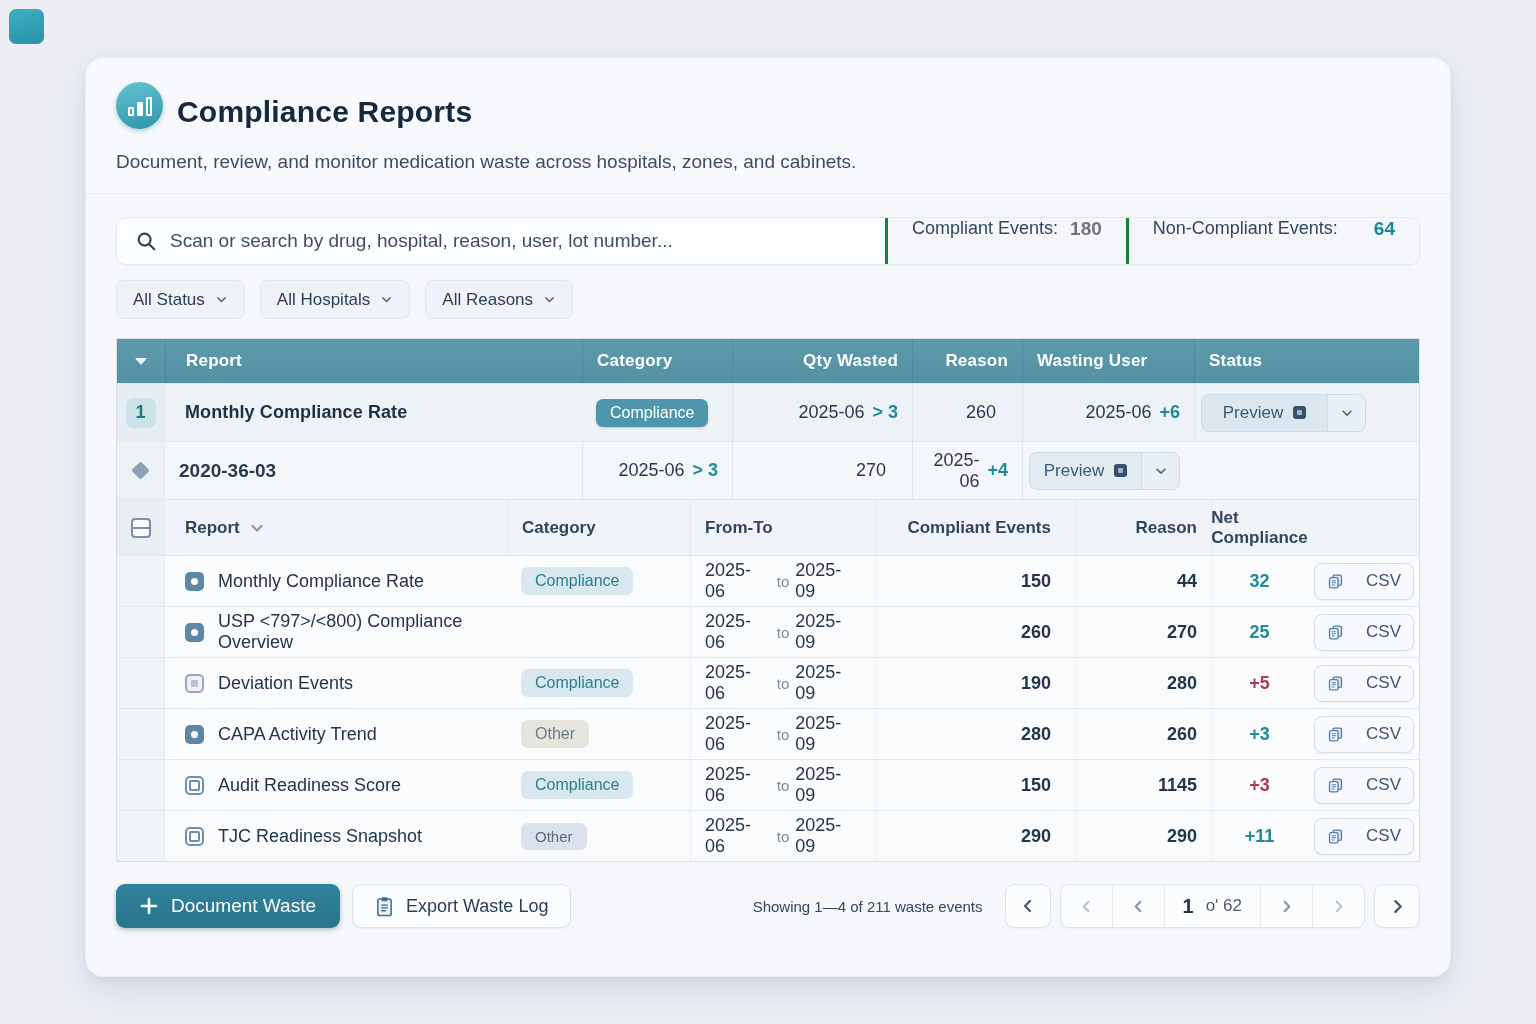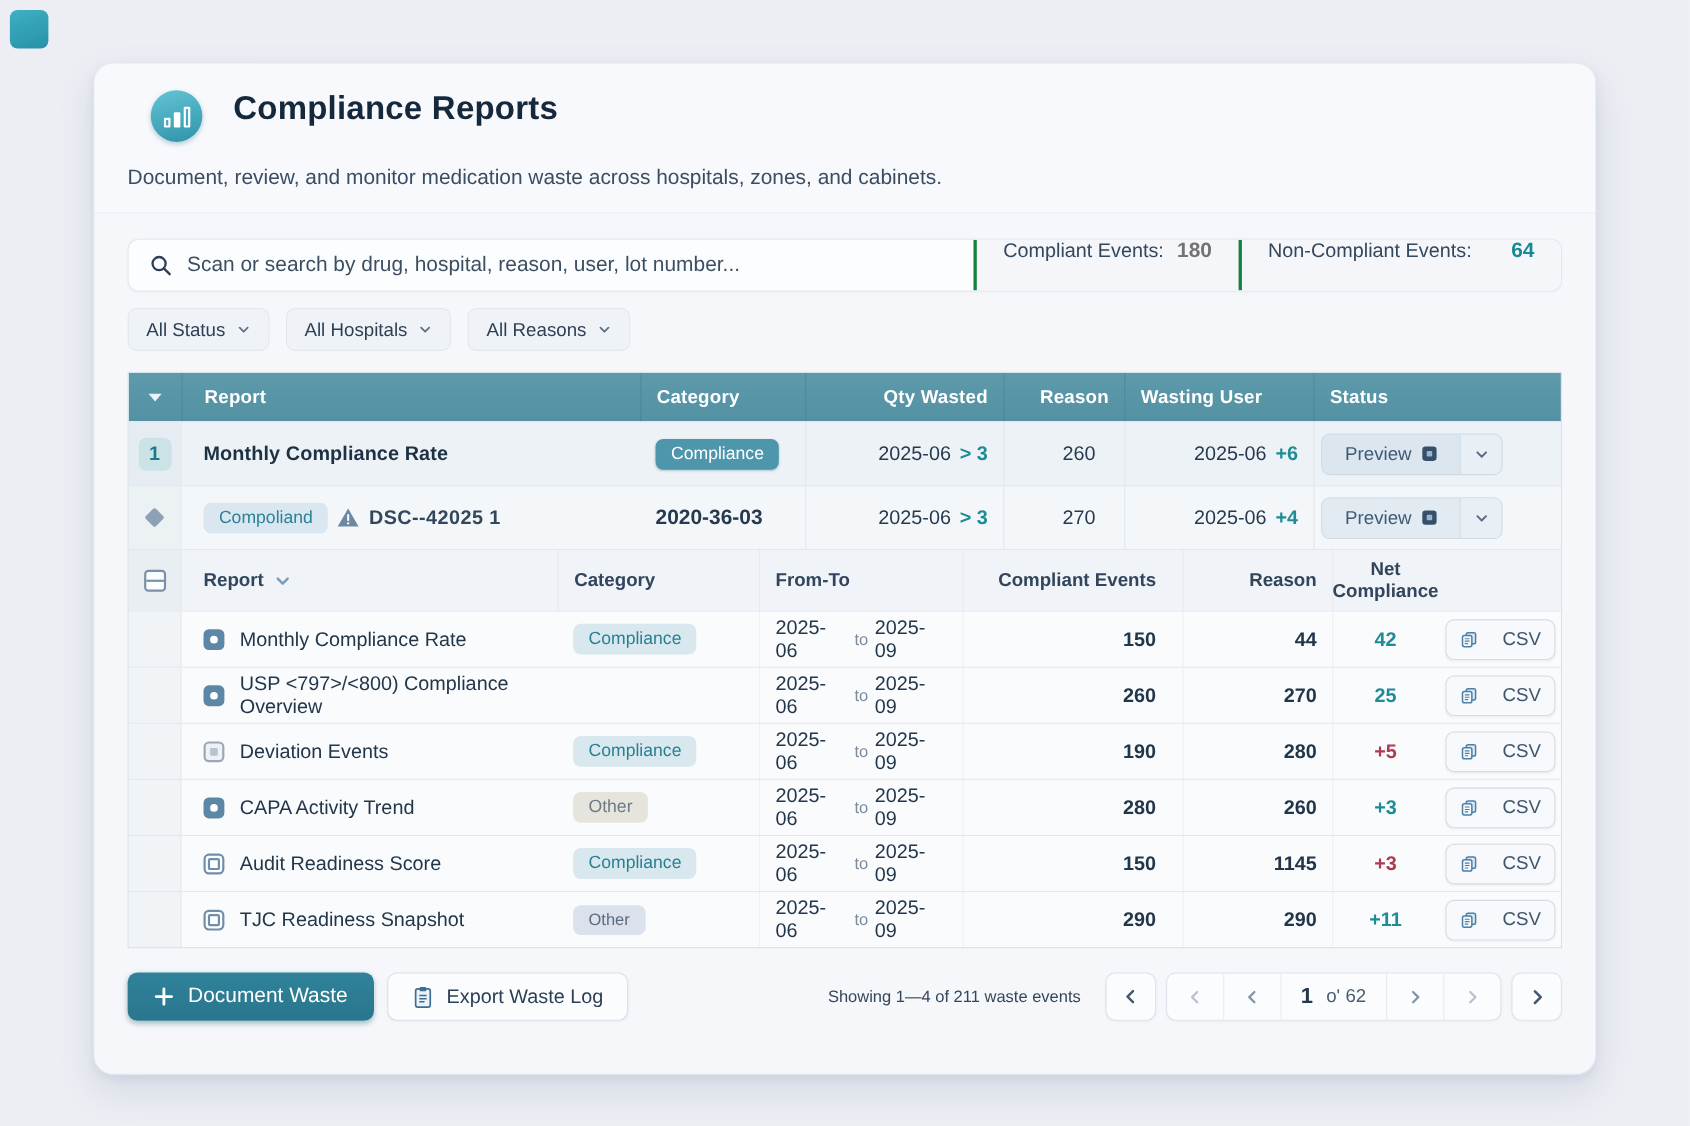--- a/index.html
+++ b/index.html
@@ -9,21 +9,21 @@
     background:#ecEEf4; background:#eceef4;
     position:relative; overflow:hidden; color:#22364a;
   }
   .corner-accent{ position:absolute; left:9px; top:9px; width:35px; height:35px; border-radius:7px;
     background:linear-gradient(160deg,#3fb0c2,#2691a8); }
   .card{ position:absolute; left:85px; top:57px; width:1366px; height:920px;
     background:#f6f7fa; border-radius:18px; border:1px solid #e9ecf2;
     box-shadow:0 14px 34px rgba(70,90,130,.14), 0 3px 8px rgba(70,90,130,.08); }
   
   .card-header{ padding:24px 32px 20px 30px; border-bottom:1px solid #e5e8ef; background:#f8f9fc; border-radius:18px 18px 0 0;}
-  .title-row{ display:flex; align-items:flex-start; gap:28px;margin-left:21px; }
+  .title-row{ display:flex; align-items:flex-end; gap:14px; }
   .app-icon{ width:47px; height:47px; border-radius:50%;
     background:linear-gradient(165deg,#63c4d4,#2f93a9);
     display:flex; align-items:flex-end; justify-content:center; gap:3px; padding-bottom:13px;
     box-shadow:0 2px 5px rgba(40,120,140,.35); }
   .app-icon .bar{ width:6px; background:#fff; border-radius:1px; }
   .app-icon .b1{ height:9px; background:transparent; border:2px solid #fff;}
   .app-icon .b2{ height:14px; }
   .app-icon .b3{ height:19px; background:transparent; border:2px solid #fff;}
   .page-title{ font-size:30px; font-weight:700; color:#16283c; letter-spacing:.2px; }
   .subtitle{ margin-top:22px; font-size:19px; color:#3a4d62; }
@@ -254,29 +254,20 @@
                 </svg>
             </div>
           </div>
         </div>
       </div>
 
       <div class="grid-main row row-waste r2">
         <div class="vcell gutter">
             <span class="diamond"></span>
           </div>
-        <div class="vcell cell rpt code-wrap">
-          <span class="badge blue">Compoliand</span>
-          <svg width="21" height="19" viewBox="0 0 24 22">
-            <path d="M12 1.5 L23 20.5 H1 Z" fill="#6d89a2"></path>
-            <rect x="10.9" y="7.5" width="2.2" height="7" fill="#f4f7f9"></rect>
-            <rect x="10.9" y="16" width="2.2" height="2.2" fill="#f4f7f9"></rect>
-          </svg>
-          <span class="code-txt">DSC--42025 1</span>
-        </div>
         <div class="vcell cell">
             <span class="bold-date">2020-36-03</span>
           </div>
         <div class="vcell cell right vline" style="gap:8px;">
           <span class="datecell">2025-06</span>
           <span class="delta">&gt; 3</span>
         </div>
         <div class="vcell cell right vline" style="padding-right:26px;">
             <span class="datecell">270</span>
           </div>
@@ -308,42 +299,42 @@
           <span class="sort-chev">
             <svg width="16" height="16" viewBox="0 0 16 16" fill="none" stroke="currentColor" stroke-width="2.2" stroke-linecap="round" stroke-linejoin="round">
                 <path d="M3.5 6 L8 10.5 L12.5 6"></path>
               </svg>
           </span>
         </div>
         <div class="cell cdiv">Category</div>
         <div class="cell cdiv">From-To</div>
         <div class="cell cdiv right" style="justify-content:flex-end;padding-right:24px;">Compliant Events</div>
         <div class="cell cdiv right" style="justify-content:flex-end;">Reason</div>
-        <div class="cell cdiv" style="justify-content:center;padding:0;text-align:center;">Net Compliance</div>
+        <div class="cell cdiv" style="justify-content:center;padding:0;">Net Compliance</div>
         <div class="cell"></div>
       </div>
 
       <div class="grid-inner row row-data">
         <div class="vcell gutter"></div>
         <div class="vcell cell rpt ritem">
           <span class="ric filled"></span>
           <span>Monthly Compliance Rate</span>
         </div>
         <div class="vcell cell">
             <span class="badge lite">Compliance</span>
           </div>
         <div class="vcell cell cdiv">
           <span>2025-06</span>
           <span class="to-word">to</span>
           <span>2025-09</span>
         </div>
         <div class="vcell cell cdiv right" style="padding-right:24px;font-weight:600;">150</div>
         <div class="vcell cell cdiv right" style="font-weight:600;">44</div>
         <div class="vcell cdiv">
-            <span class="net pos">42</span>
+            <span class="net pos">32</span>
           </div>
         <div class="vcell" style="justify-content:center;">
           <div class="csv-btn">
             <svg width="17" height="17" viewBox="0 0 20 20">
               <rect x="7" y="2.5" width="10" height="12" rx="2" fill="#dce8f2" stroke="#4d7fa8" stroke-width="1.6"></rect>
               <rect x="3" y="5.5" width="10" height="12" rx="2" fill="#f4f8fb" stroke="#4d7fa8" stroke-width="1.6"></rect>
               <path d="M5.5 9h5 M5.5 11.6h5 M5.5 14.2h3.5" stroke="#4d7fa8" stroke-width="1.2"></path>
             </svg>
             <span>CSV</span>
           </div>

